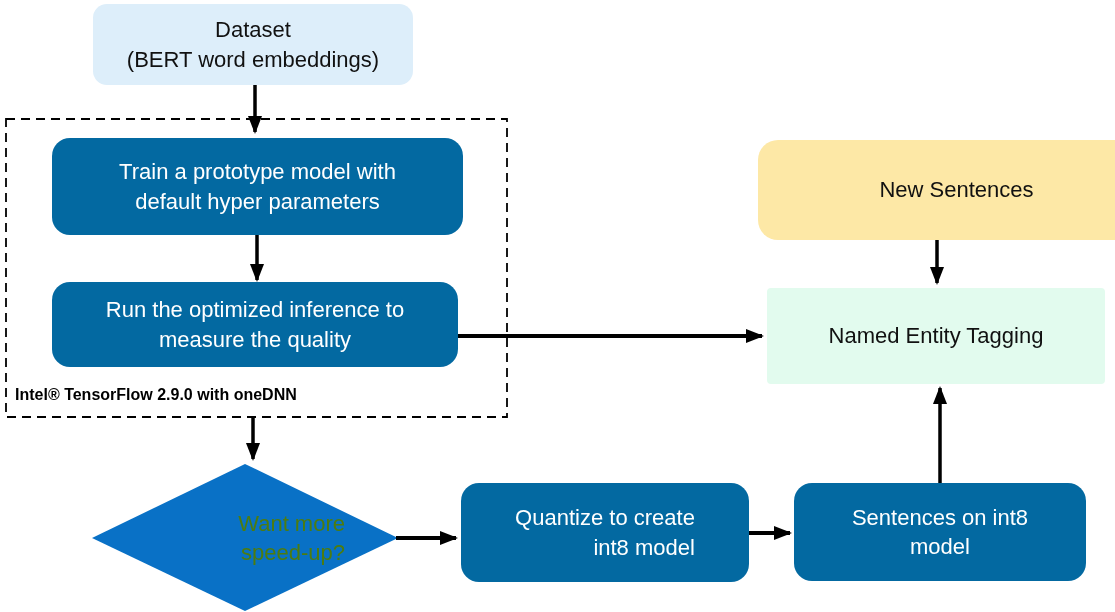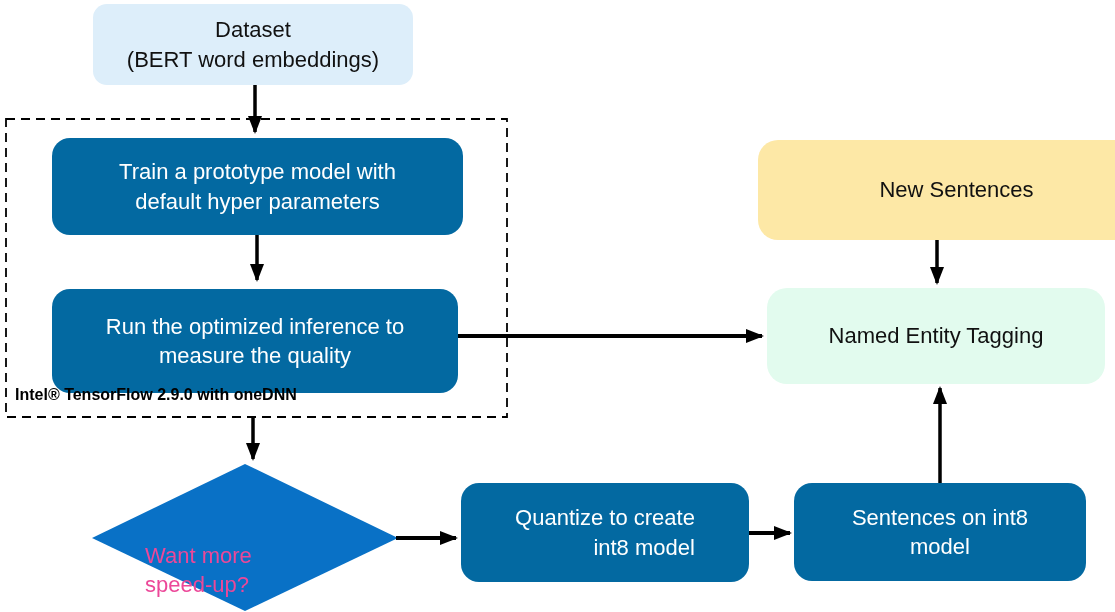--- a/index.html
+++ b/index.html
@@ -34,42 +34,41 @@
     border-radius: 14px;
   }
   .yellow-box {
     background: #fde8a6;
     color: #111111;
     border-radius: 20px;
   }
   .green-box {
     background: #e2fbee;
     color: #111111;
-    border-radius: 20px;
+    border-radius: 4px;
   }
   .group-label {
     position: absolute;
     left: 15px;
     top: 386px;
     font-size: 16px;
     font-weight: bold;
     color: #000000;
     white-space: nowrap;
   }
   .diamond-label {
     position: absolute;
     left: 145px;
     top: 509px;
     width: 200px;
-    text-align: left;
-    color: #ec4899;
+    text-align: right;
+    color: #4d7c0f;
     font-size: 22px;
     line-height: 1.32;
     white-space: pre-line;
-    margin-top: 32px;
   }
   svg.overlay {
     position: absolute;
     left: 0; top: 0;
     width: 1115px;
     height: 612px;
   }
 </style>
 </head>
 <body>
@@ -96,21 +95,21 @@
     <line x1="940" y1="483" x2="940" y2="388" stroke="#000000" stroke-width="3.5" marker-end="url(#arrowhead)"></line>
     <line x1="937" y1="240" x2="937" y2="283" stroke="#000000" stroke-width="3.5" marker-end="url(#arrowhead)"></line>
   </svg>
 
   <div class="node dataset-box" style="left:93px; top:4px; width:320px; height:81px;">Dataset
 (BERT word embeddings)</div>
 
   <div class="node blue-box rounded" style="left:52px; top:138px; width:411px; height:97px;">Train a prototype model with
 default hyper parameters</div>
 
-  <div class="node blue-box rounded" style="left:52px; top:289px; width:406px; height:104px;">Run the optimized inference to
+  <div class="node blue-box rounded" style="left:52px; top:282px; width:406px; height:85px;">Run the optimized inference to
 measure the quality</div>
 
   <div class="group-label">Intel® TensorFlow 2.9.0 with oneDNN</div>
 
   <div class="diamond-label">Want more
 speed-up?</div>
 
   <div class="node blue-box rounded" style="left:461px; top:483px; width:288px; height:99px;text-align:right;">Quantize to create
 int8 model</div>
 

